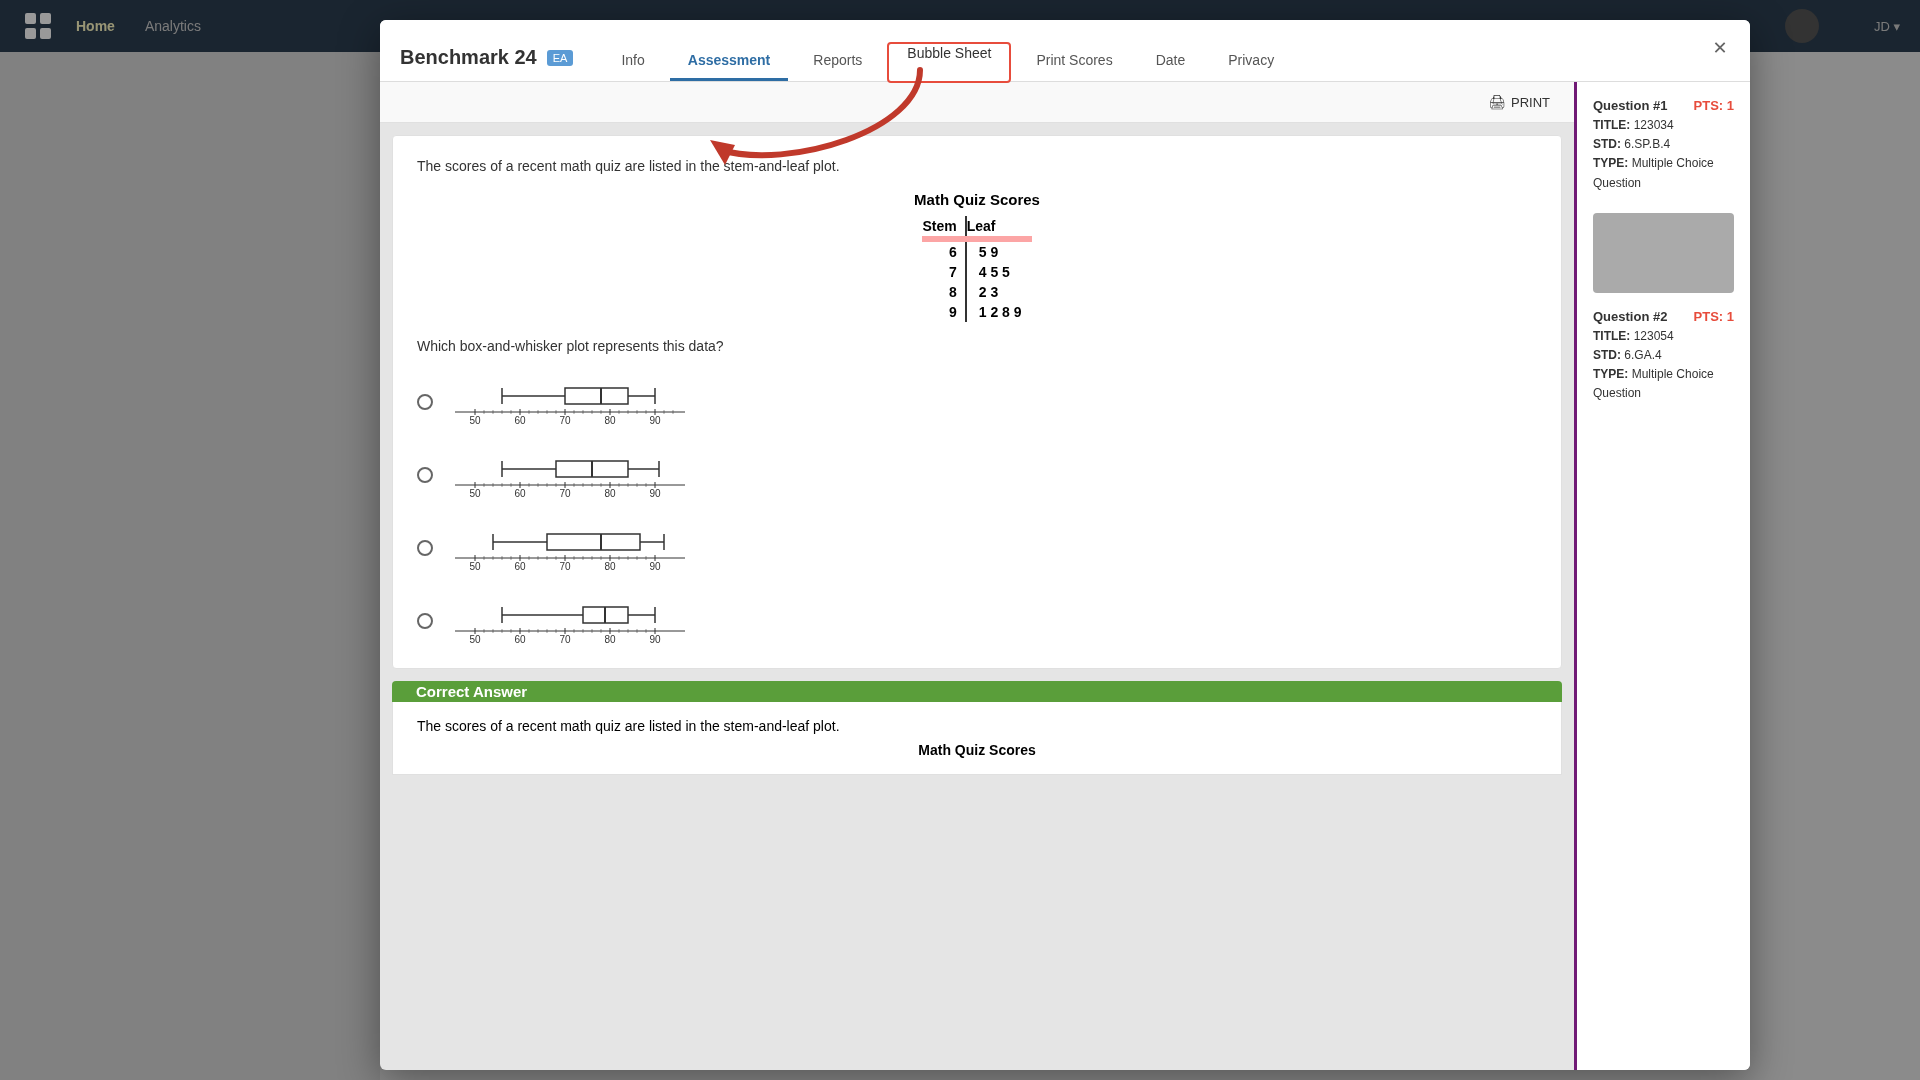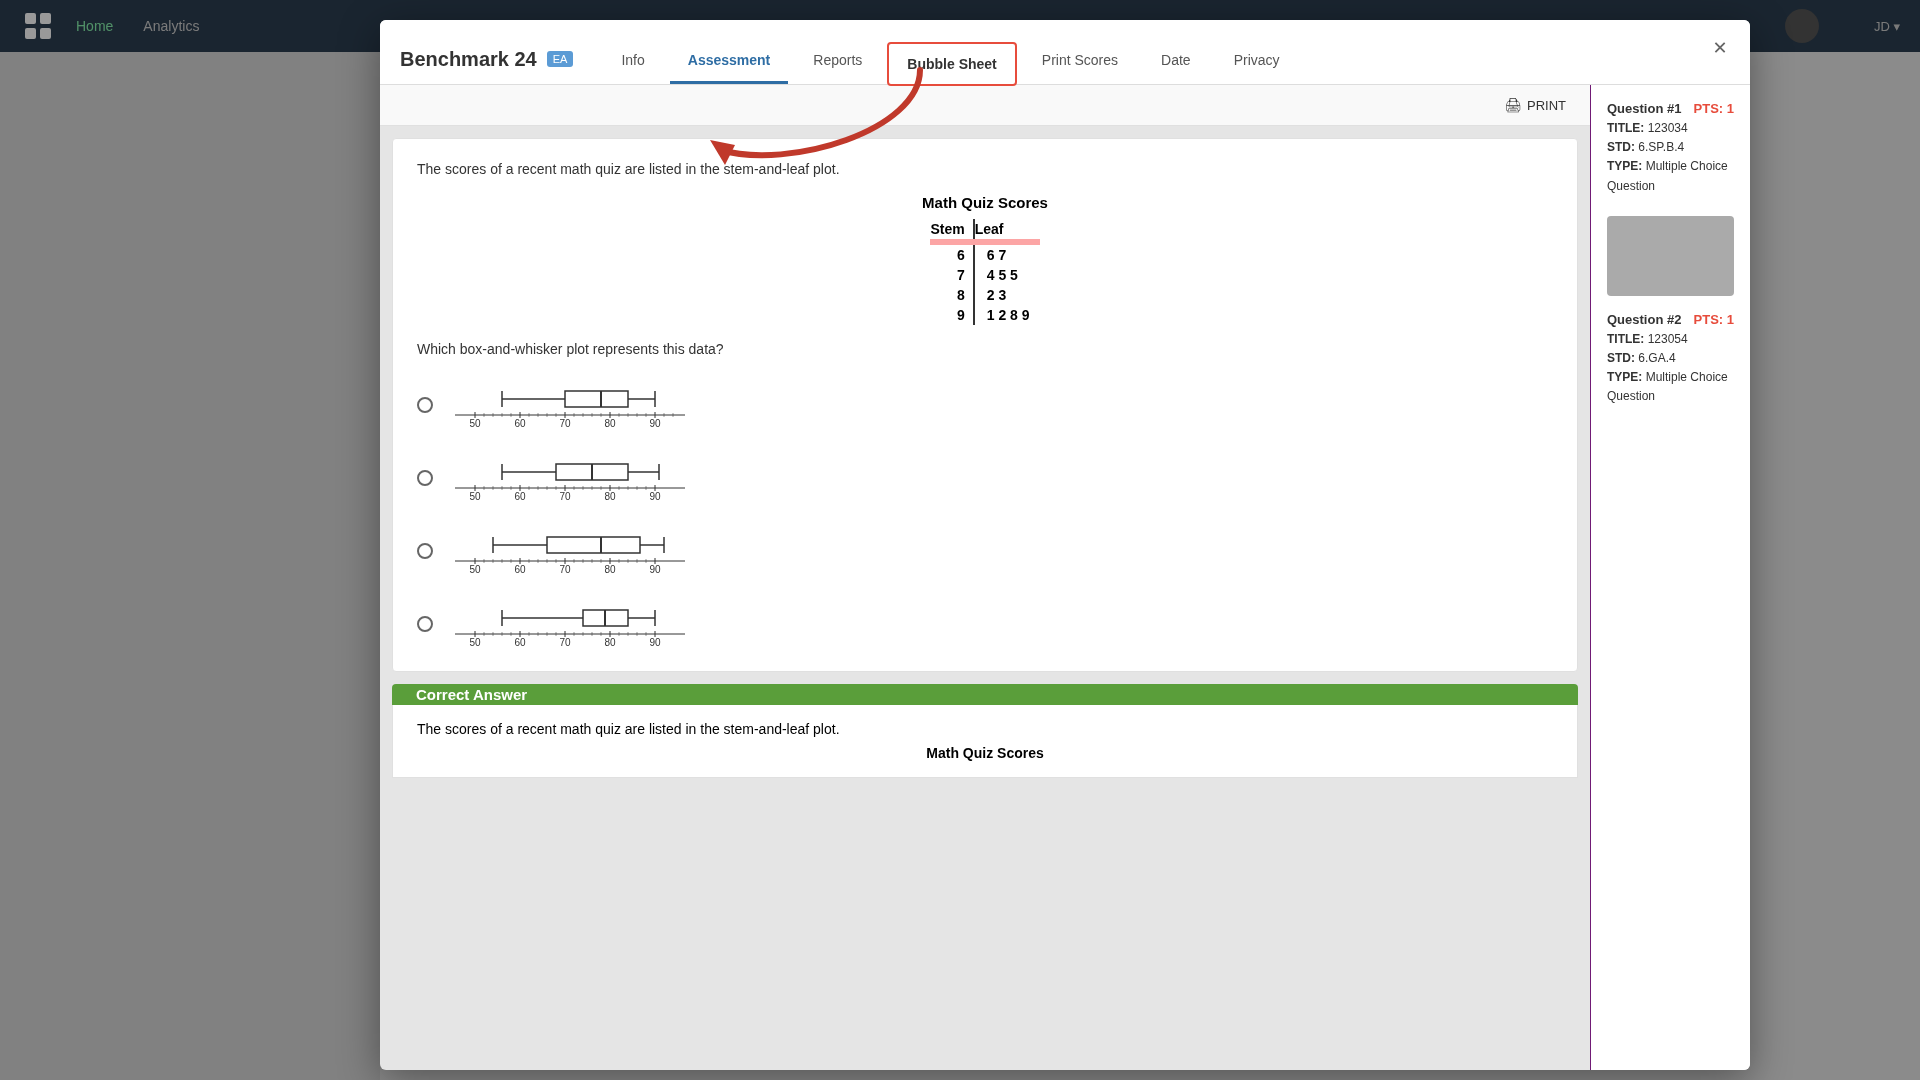--- a/index.html
+++ b/index.html
@@ -50,22 +50,22 @@
       align-items: center;
     }
 
     .nav-link {
       color: #ccc;
       font-size: 14px;
       cursor: pointer;
     }
 
     .nav-link.active {
-      color: #86efac;
-      font-weight: normal;
+      color: #fef9c3;
+      font-weight: bold;
     }
 
     .nav-right {
       margin-left: auto;
       display: flex;
       align-items: center;
       gap: 10px;
     }
 
     .nav-avatar {
@@ -169,22 +169,22 @@
       color: #2e6da4;
       border-bottom: 3px solid #2e6da4;
       font-weight: 600;
     }
 
     .tab.highlighted {
       background: white;
       border: 2px solid #e74c3c;
       border-radius: 4px;
       color: #333;
-      font-weight: bold;
-      padding: 12px 18px;
+      font-weight: normal;
+      padding: 1px 18px;
       margin-bottom: -2px;
     }
 
     
     .modal-body {
       display: flex;
       flex: 1;
       overflow: hidden;
     }
 
@@ -319,22 +319,22 @@
       margin: 0 12px;
       padding: 16px 24px;
       background: white;
       border: 1px solid #e0e0e0;
       border-top: none;
       font-size: 14px;
     }
 
     
     .modal-sidebar {
-      width: 160px;
-      border-left: 1px solid #701a75;
+      width: 176px;
+      border-left: 3px solid #701a75;
       overflow-y: auto;
       padding: 16px;
       background: white;
     }
 
     .question-info {
       margin-bottom: 20px;
     }
 
     .q-number {
@@ -442,21 +442,21 @@
         <table class="stem-leaf-table">
           <thead>
             <tr>
               <th class="stem-cell">Stem</th>
               <th>Leaf</th>
             </tr>
           </thead>
           <tbody>
             <tr>
               <td class="stem-cell">6</td>
-              <td class="leaf-cell">6 7</td>
+              <td class="leaf-cell">5 9</td>
             </tr>
             <tr>
               <td class="stem-cell">7</td>
               <td class="leaf-cell">4 5 5</td>
             </tr>
             <tr>
               <td class="stem-cell">8</td>
               <td class="leaf-cell">2 3</td>
             </tr>
             <tr>

